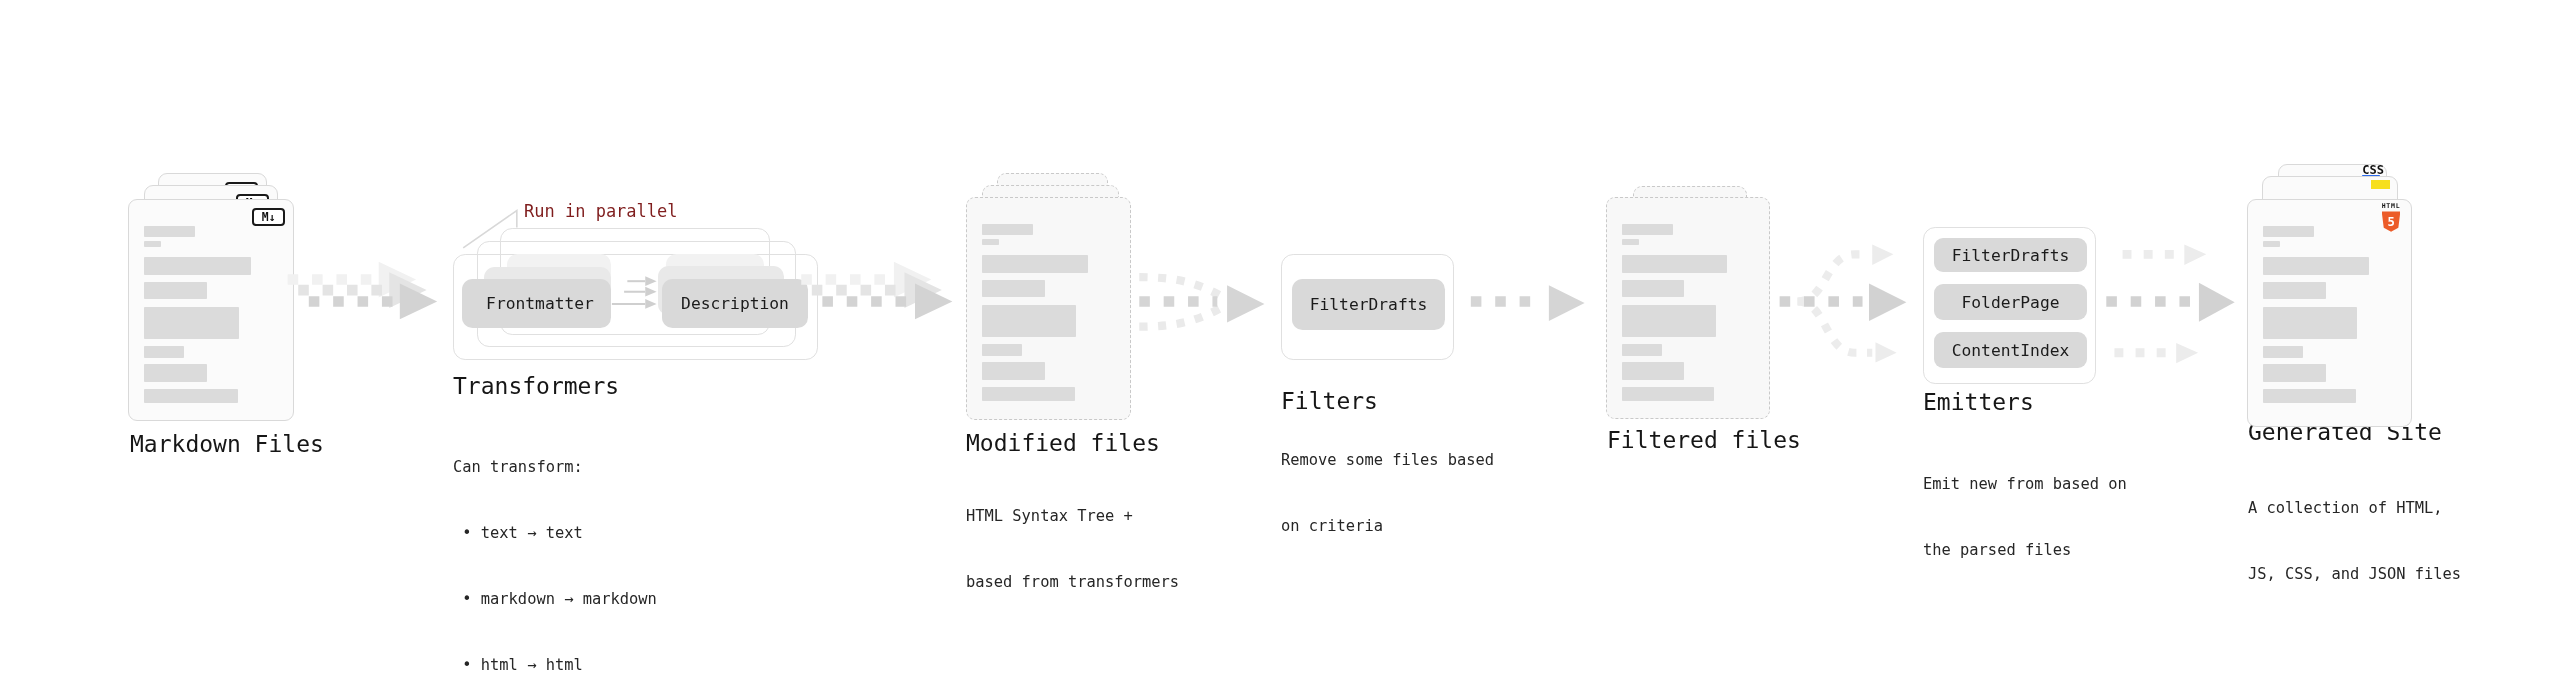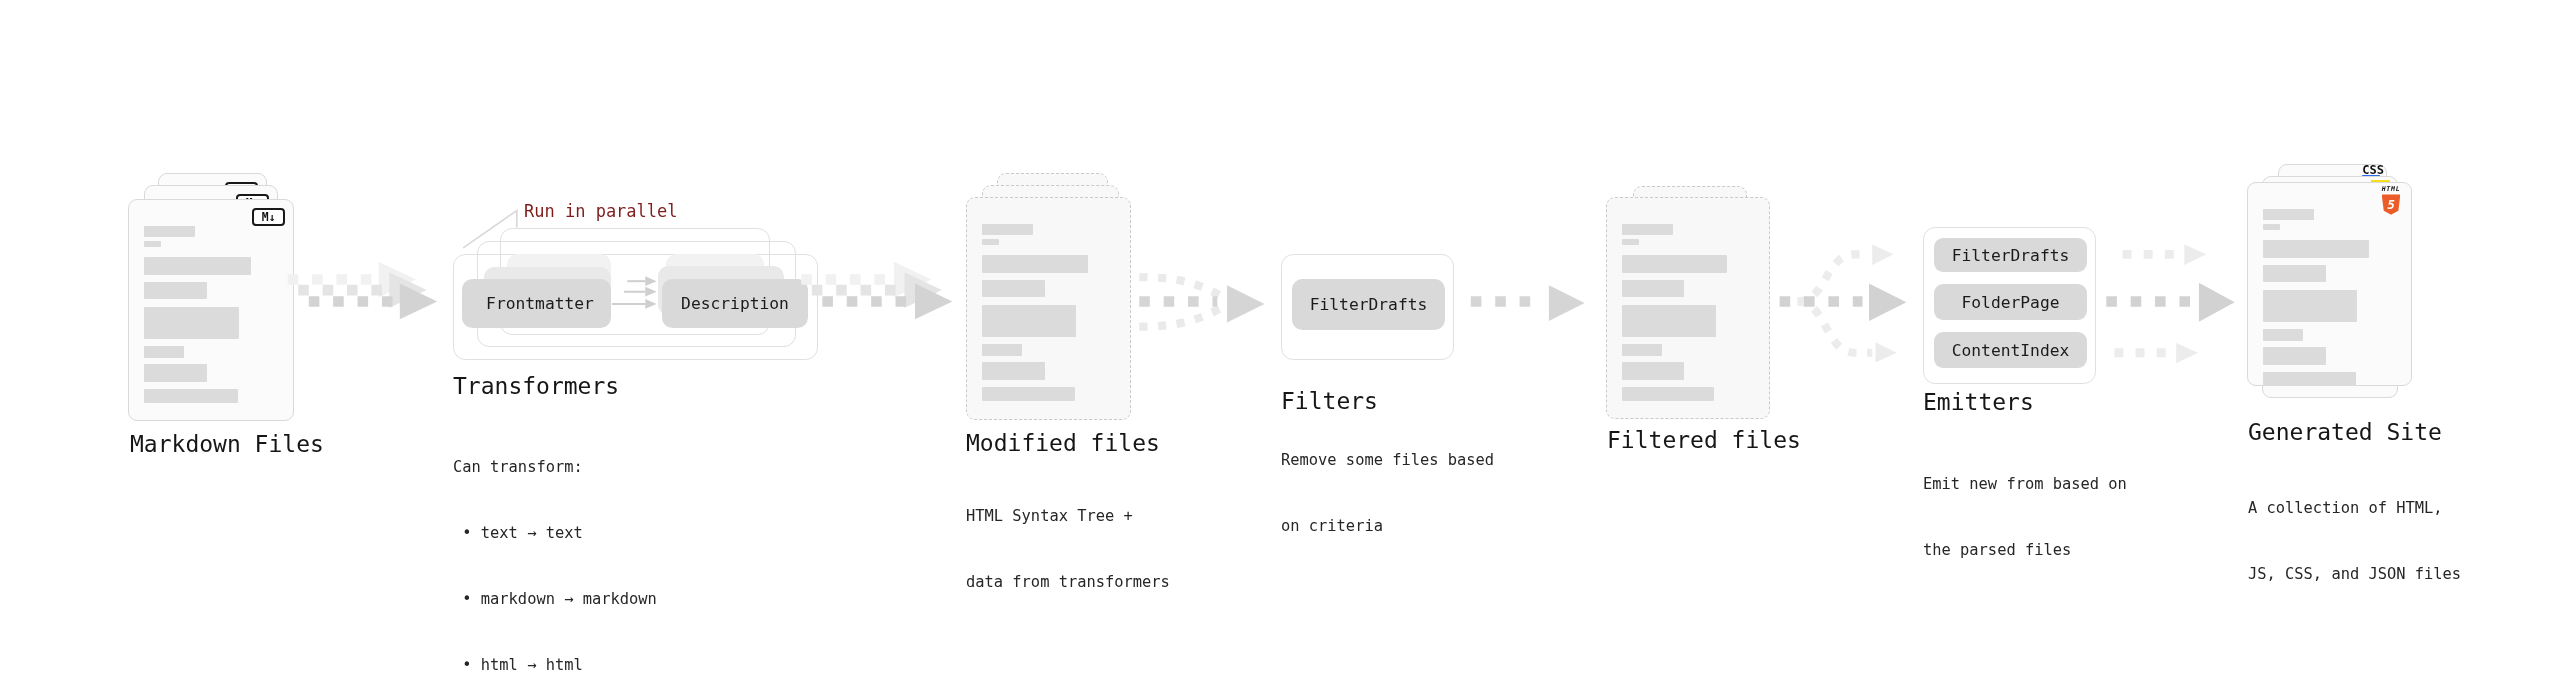--- a/index.html
+++ b/index.html
@@ -182,21 +182,21 @@
         <div class="bar b4"></div>
         <div class="bar b5"></div>
         <div class="bar b6"></div>
         <div class="bar b7"></div>
         <div class="bar b8"></div>
       </div>
     </div>
     <div class="title" style="left:966px;top:430px;">Modified files</div>
     <div class="body-text" style="left:966px;top:461px;">
       <div>HTML Syntax Tree +</div>
-      <div>data from transformers</div>
+      <div>based from transformers</div>
     </div>
   </div>
 
   <div>
     <div class="holder" style="left:1281px;top:254px;width:173px;height:106px;"></div>
     <div class="chip" style="left:1292px;top:279px;width:153px;height:51px;">FilterDrafts</div>
     <div class="title" style="left:1281px;top:376px;margin-top:12px;">Filters</div>
     <div class="body-text" style="left:1281px;top:405px;">
       <div>Remove some files based</div>
       <div>on criteria</div>
@@ -235,21 +235,21 @@
   <div>
     <div class="file-card" style="left:2278px;top:164px;width:109px;height:222px;z-index:1;">
       <div class="css-badge">
         <div class="css-txt">CSS</div>
         <div class="css-line"></div>
       </div>
     </div>
     <div class="file-card" style="left:2262px;top:176px;width:136px;height:222px;z-index:2;">
       <div class="js-badge"></div>
     </div>
-    <div class="file-card" style="left:2247px;top:182px;width:165px;height:204px;z-index:3;font-style:italic;">
+    <div class="file-card" style="left:2247px;top:199px;width:165px;height:228px;z-index:3;">
       <div class="html5-badge">
         <div class="html-txt">HTML</div>
         <div class="html5-shield">
           <span>5</span>
         </div>
       </div>
       <div class="rows">
         <div class="bar b1"></div>
         <div class="bar b2"></div>
         <div class="bar b3"></div>

